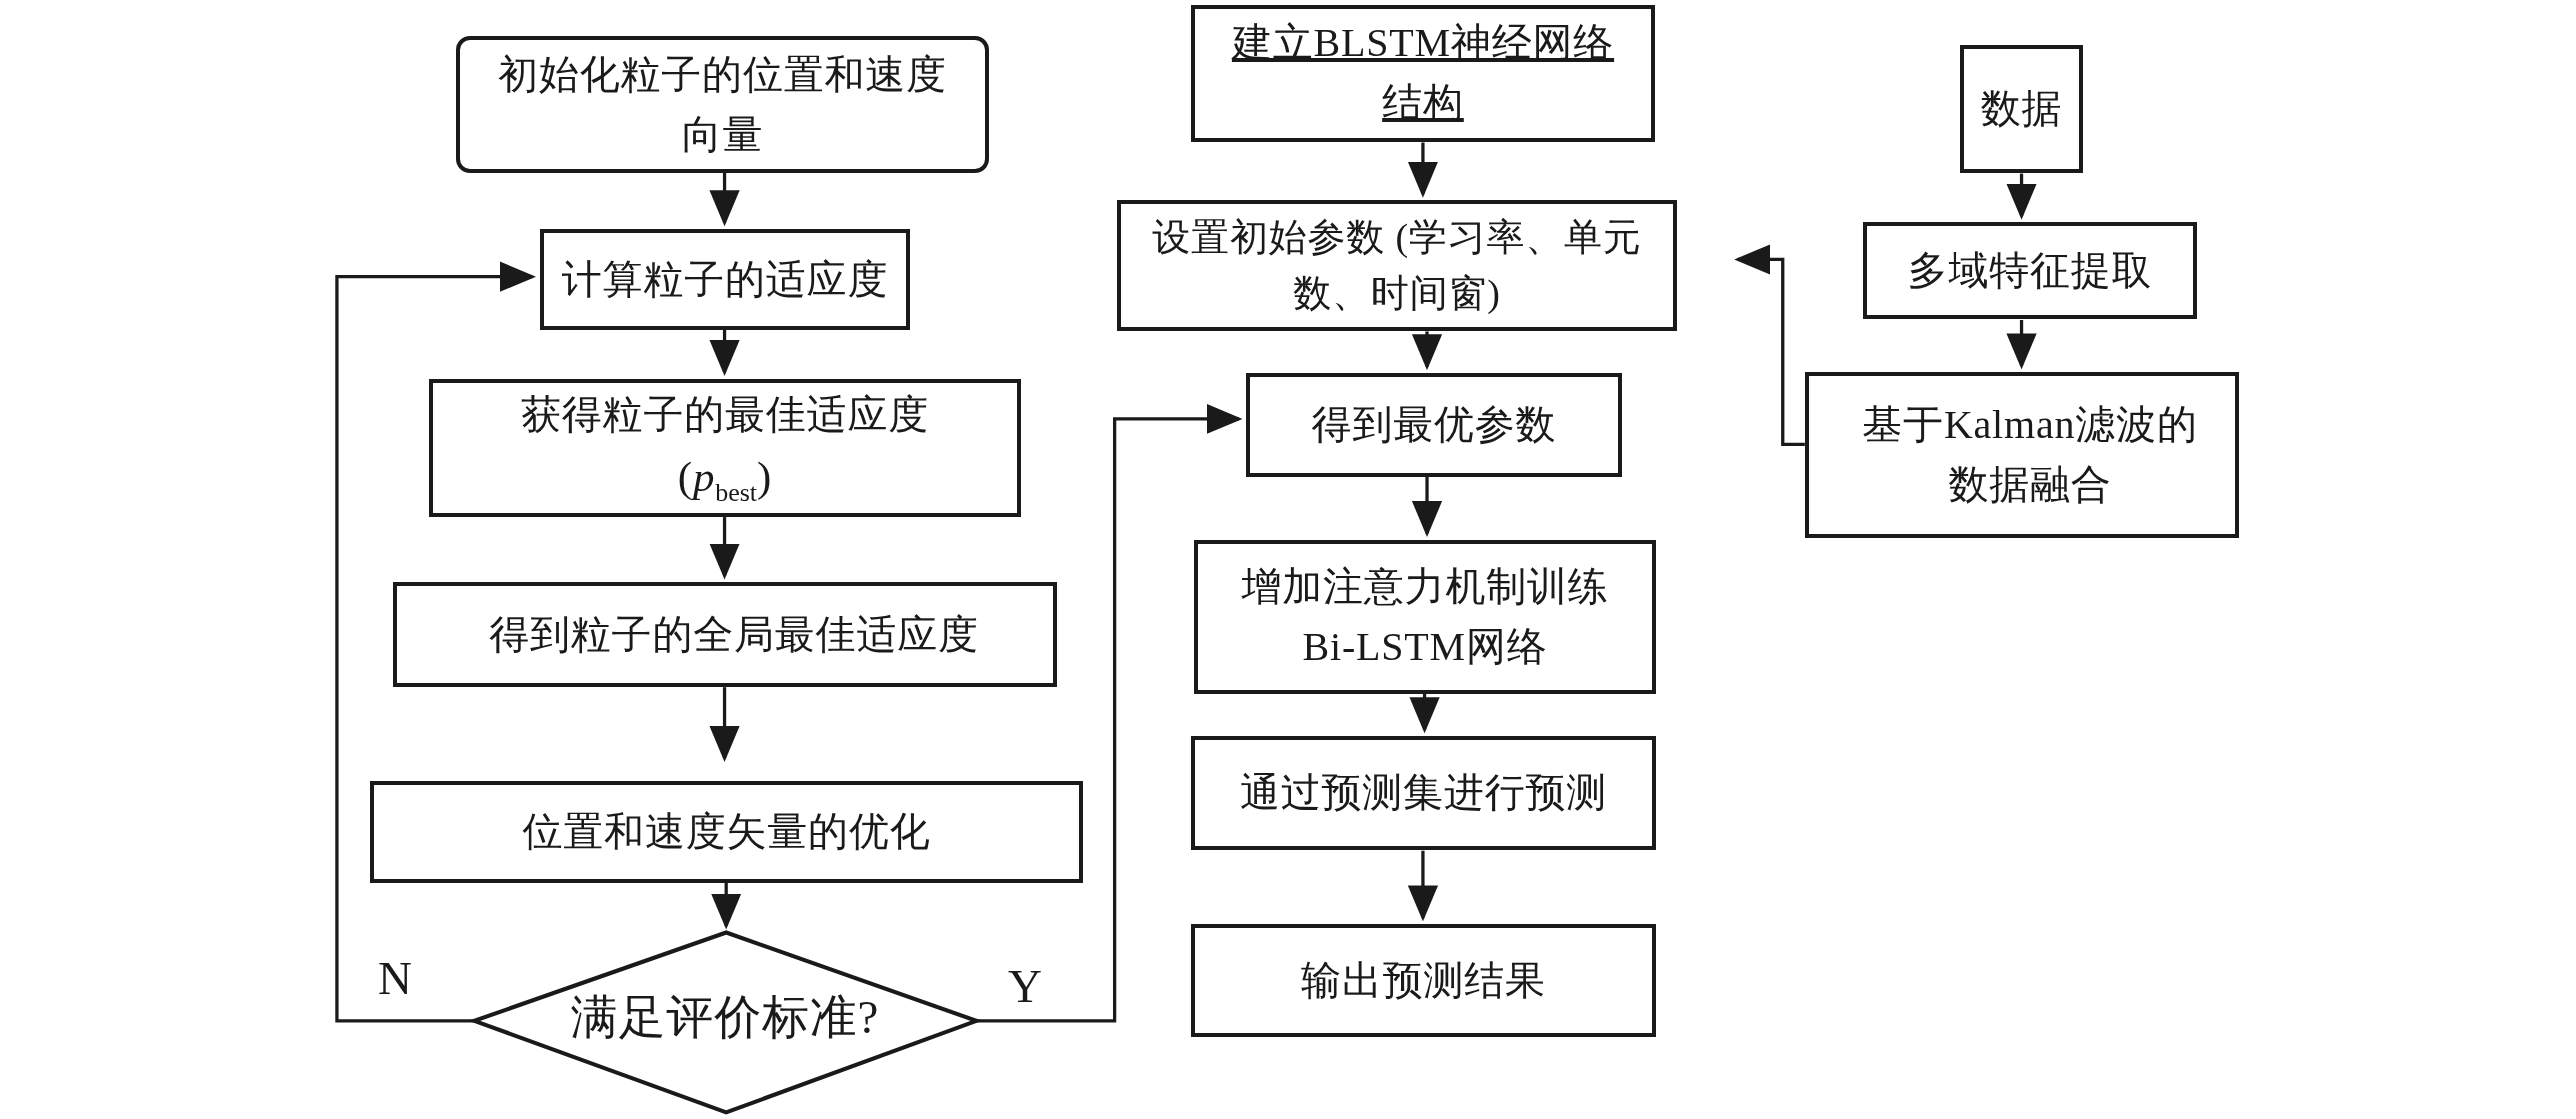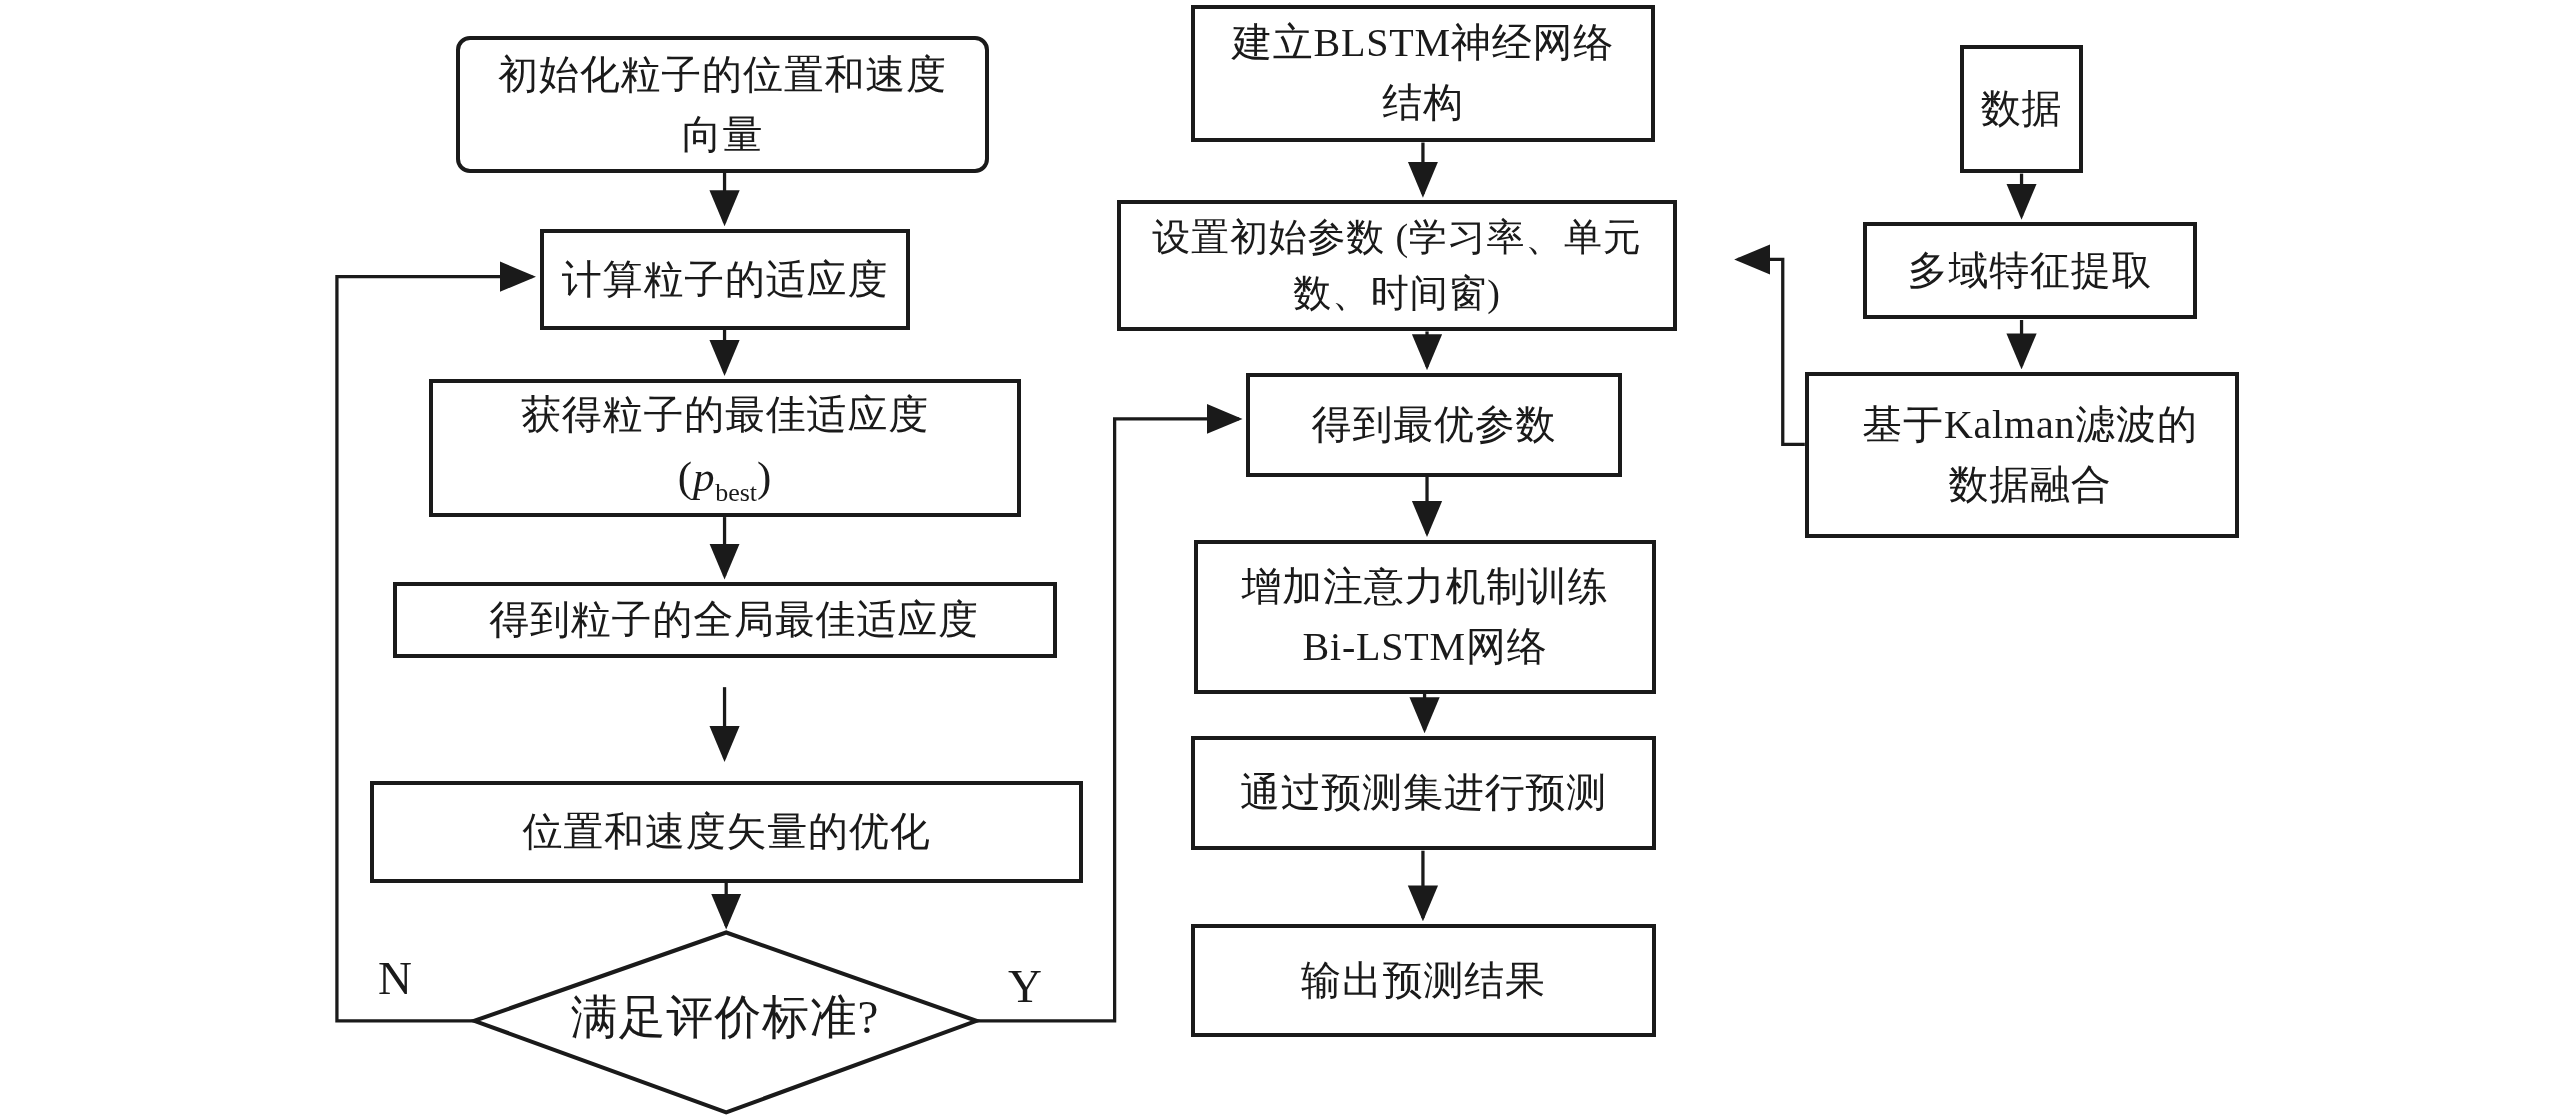--- a/index.html
+++ b/index.html
@@ -103,41 +103,41 @@
 
   <div class="node" style="left:540px; top:229px; width:370px; height:101px;">
     <span class="line">计算粒子的适应度</span>
   </div>
 
   <div class="node" style="left:429px; top:379px; width:592px; height:138px;">
     <span class="line">获得粒子的最佳适应度</span>
     <span class="formula"><span>(</span><i>p</i><sub>best</sub><span>)</span></span>
   </div>
 
-  <div class="node" style="left:393px; top:582px; width:664px; height:76px;padding-left:18px;">
+  <div class="node" style="left:393px; top:582px; width:664px; height:105px;padding-left:18px;">
     <span class="line">得到粒子的全局最佳适应度</span>
   </div>
 
   <div class="node" style="left:370px; top:781px; width:713px; height:102px;">
     <span class="line">位置和速度矢量的优化</span>
   </div>
 
   <div class="decision-text" style="left:474px; top:932px; width:502px; height:170px;">
     <span class="line">满足评价标准?</span>
   </div>
 
   <div class="branch-label" style="left:354px; top:949px; width:82px; height:57px;">
     <span>N</span>
   </div>
 
   <div class="branch-label" style="left:984px; top:957px; width:82px; height:57px;">
     <span>Y</span>
   </div>
 
-  <div class="node" style="left:1191px; top:4.9px; width:464px; height:137px;">
+  <div class="node" style="left:1191px; top:4.9px; width:464px; height:137px;text-decoration:underline;">
     <span class="line">建立BLSTM神经网络</span>
     <span class="line">结构</span>
   </div>
 
   <div class="node" style="left:1117px; top:200px; width:560px; height:131px; font-size:38px; line-height:1.45;">
     <span class="line">设置初始参数 (学习率、单元</span>
     <span class="line">数、时间窗)</span>
   </div>
 
   <div class="node" style="left:1246px; top:373px; width:376px; height:104px;">

